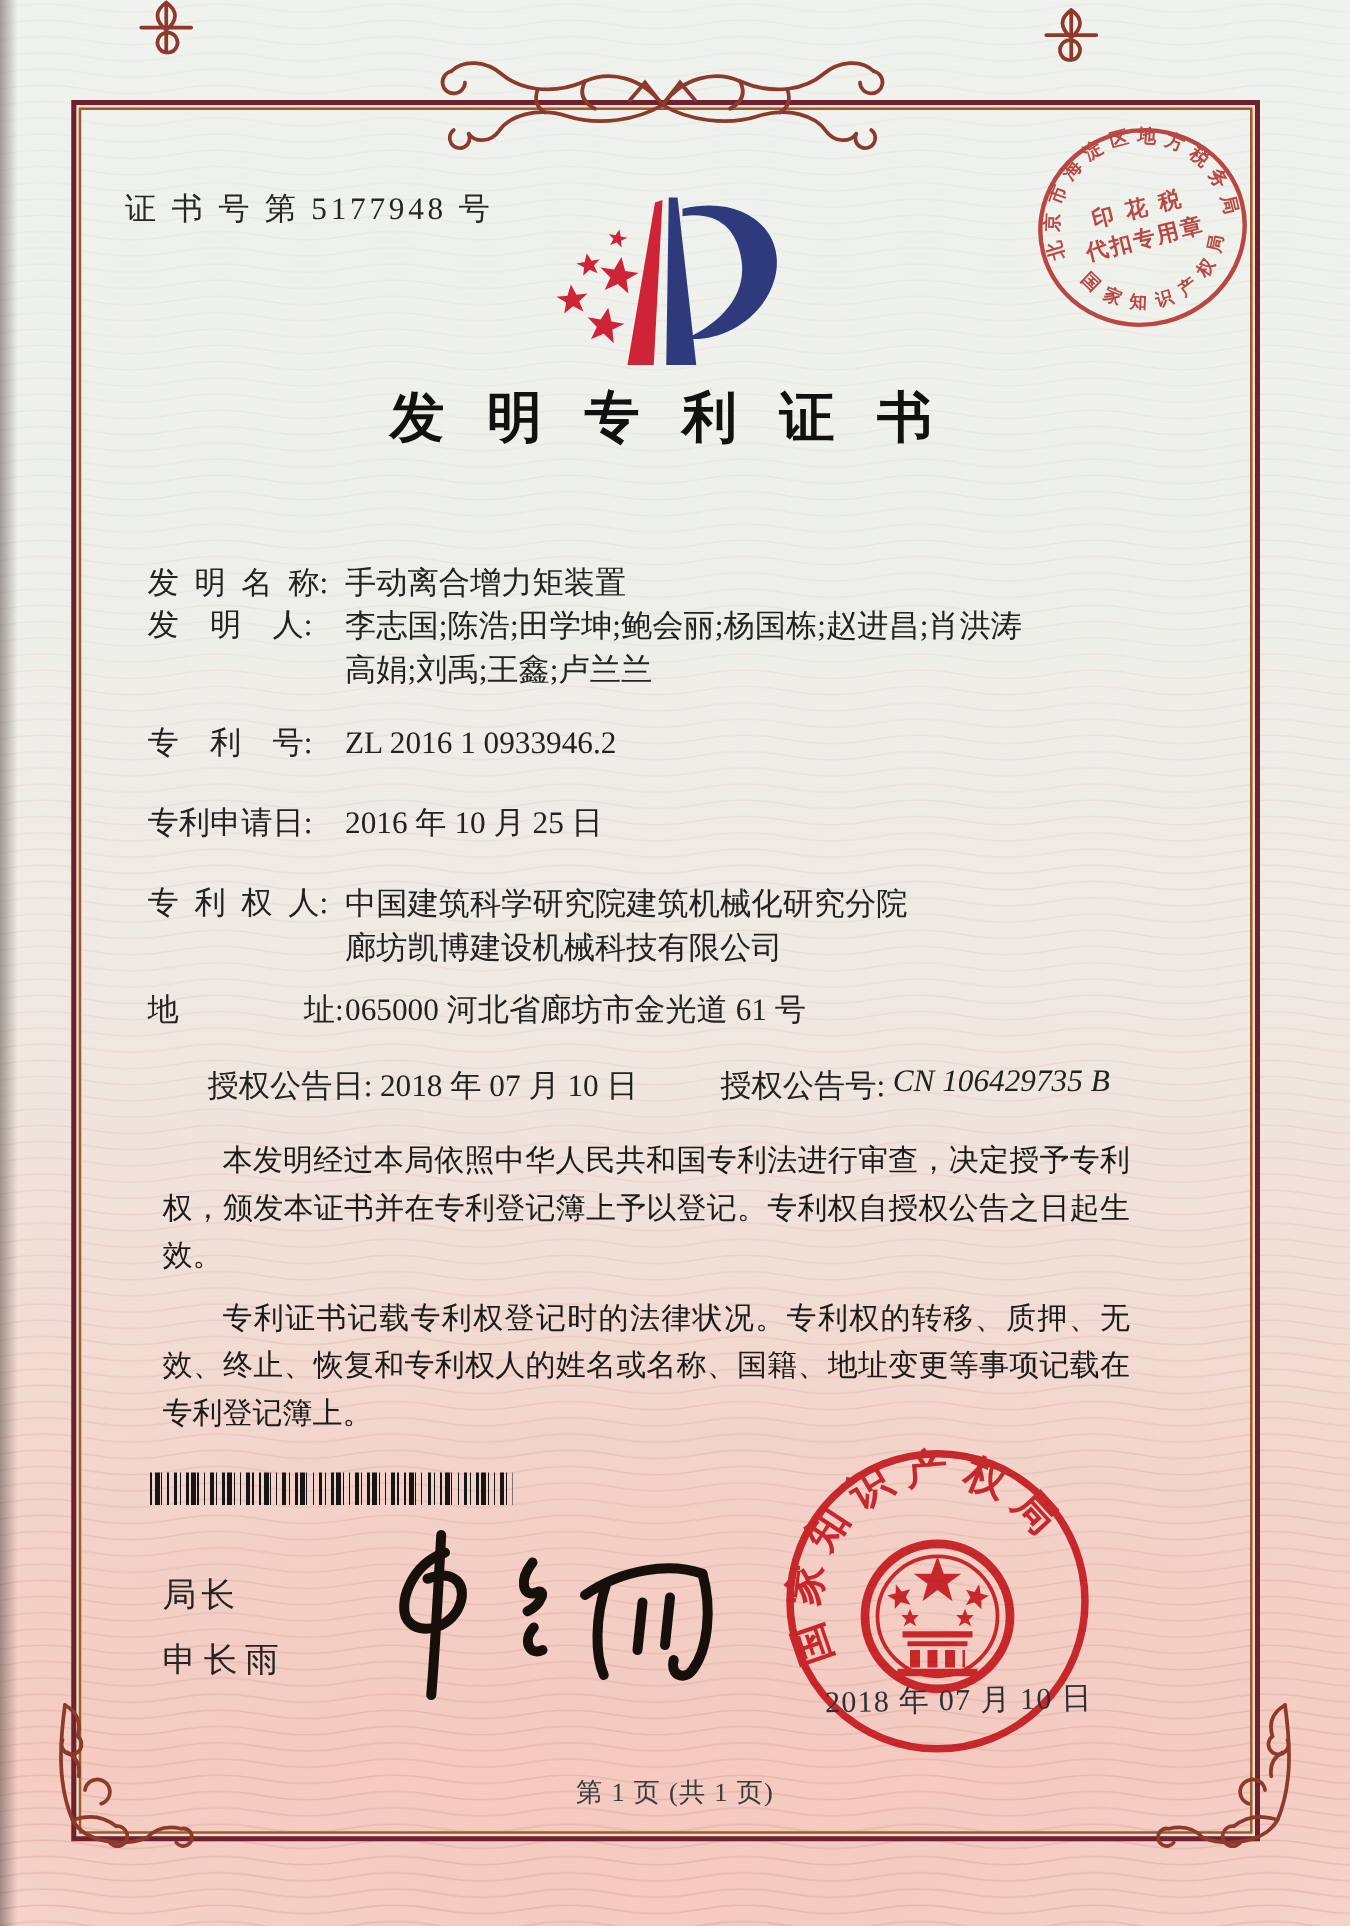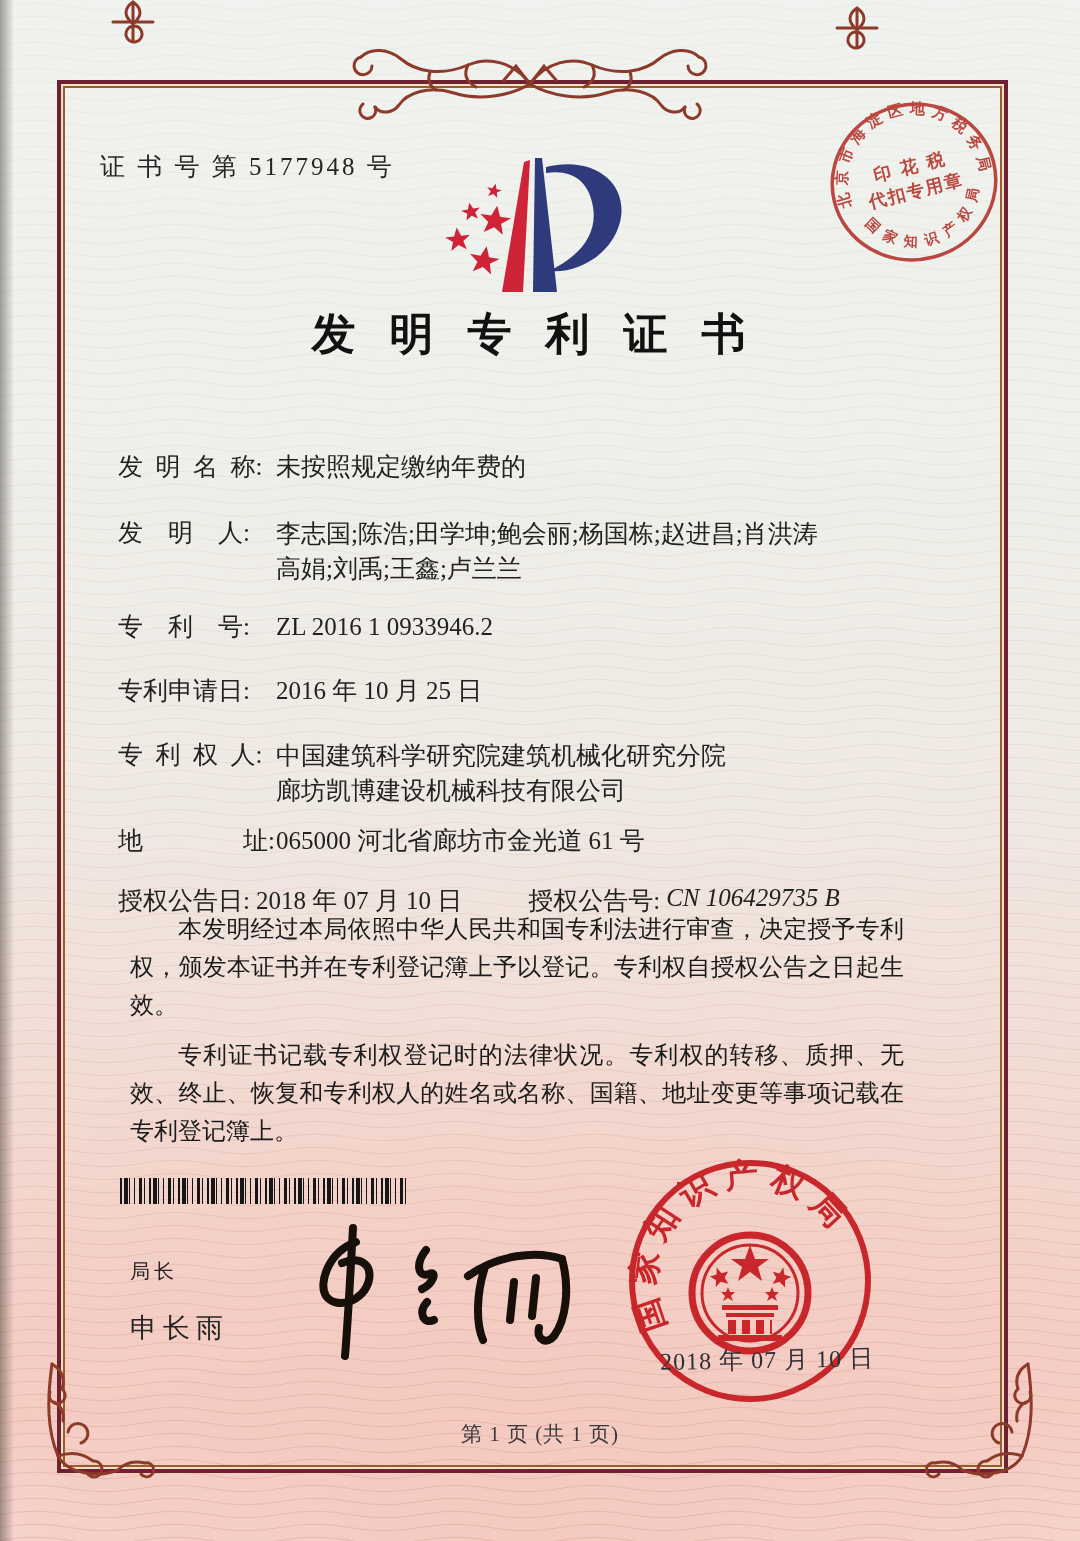--- a/index.html
+++ b/index.html
@@ -30,40 +30,40 @@
     transform:rotate(-14deg);opacity:.92;mix-blend-mode:multiply;}
 
   .title{position:absolute;left:57px;top:305px;width:943px;z-index:3;text-align:center;
     font-size:44px;font-weight:700;letter-spacing:34px;margin-left:0;text-indent:34px;color:#111;}
 
   .fields{position:absolute;left:118px;top:450px;width:810px;z-index:3;font-size:25px;color:#222;}
   .frow{display:flex;line-height:34px;}
   .flabel{flex:0 0 158px;white-space:pre;}
   .fvalue{flex:1;}
   .fvalue .vline{display:block;line-height:35px;}
-  .mb32{margin-bottom:32px;} .mb30{margin-bottom:30px;} .mb12{margin-bottom:24px;}
+  .mb32{} .mb30{margin-bottom:30px;} .mb12{margin-bottom:24px;}
   .mb26{margin-bottom:26px;} .mb0{margin-bottom:16px;}
   .grant-row{display:flex;}
-  .grant-pair{display:flex;}
+  .grant-pair{display:flex;margin-left:48px;}
   .grant-pair.second{margin-left:66px;}
 
   .body-text{position:absolute;left:118px;top:898px;width:798px;z-index:3;
     font-size:24px;line-height:38px;text-align:justify;color:#1b1b1b;}
   .body-text p{margin:12px;text-indent:2em;}
 
   .barcode{position:absolute;left:120px;top:1178px;width:290px;height:26px;z-index:3;
     background:repeating-linear-gradient(90deg,
       #161616 0 2px, rgba(0,0,0,0) 2px 4px,
       #161616 4px 8px, rgba(0,0,0,0) 8px 9px,
       #161616 9px 10px, rgba(0,0,0,0) 10px 14px,
       #161616 14px 15px, rgba(0,0,0,0) 15px 19px,
       #161616 19px 22px, rgba(0,0,0,0) 22px 24px,
       #161616 24px 25px, rgba(0,0,0,0) 25px 29px);}
 
-  .issuer-role{position:absolute;left:130px;top:1258px;z-index:3;font-size:20px;letter-spacing:4px;
+  .issuer-role{position:absolute;left:130px;top:1258px;z-index:3;font-size:27px;letter-spacing:4px;
     font-family:"Liberation Sans","DejaVu Sans",sans-serif;color:#242424;}
   .issuer-name{position:absolute;left:130px;top:1310px;z-index:3;font-size:27px;letter-spacing:6px;
     font-family:"Liberation Sans","DejaVu Sans",sans-serif;color:#242424;}
   .signature{position:absolute;left:268px;top:1222px;z-index:4;}
 
   .seal{position:absolute;left:622px;top:1155px;z-index:3;mix-blend-mode:multiply;opacity:.95;}
   .seal-date{position:absolute;left:660px;top:1344px;z-index:5;font-size:24px;color:#2e2e36;
     letter-spacing:1px;transform:rotate(-1deg);}
 
   .footer{position:absolute;left:0;top:1420px;width:100%;text-align:center;z-index:3;
@@ -172,21 +172,21 @@
       </g>
     </svg>
   </div>
 
   <div class="title">发明专利证书</div>
 
   <div class="fields">
 
     <div class="frow mb32">
       <span class="flabel">发 明 名 称:</span>
-      <span class="fvalue">未按照规定缴纳年费的</span>
+      <span class="fvalue">手动离合增力矩装置</span>
     </div>
 
     <div class="frow mb12">
       <span class="flabel">发 明 人:</span>
       <span class="fvalue">
         <span class="vline">李志国;陈浩;田学坤;鲍会丽;杨国栋;赵进昌;肖洪涛</span>
         <span class="vline">高娟;刘禹;王鑫;卢兰兰</span>
       </span>
     </div>
 

